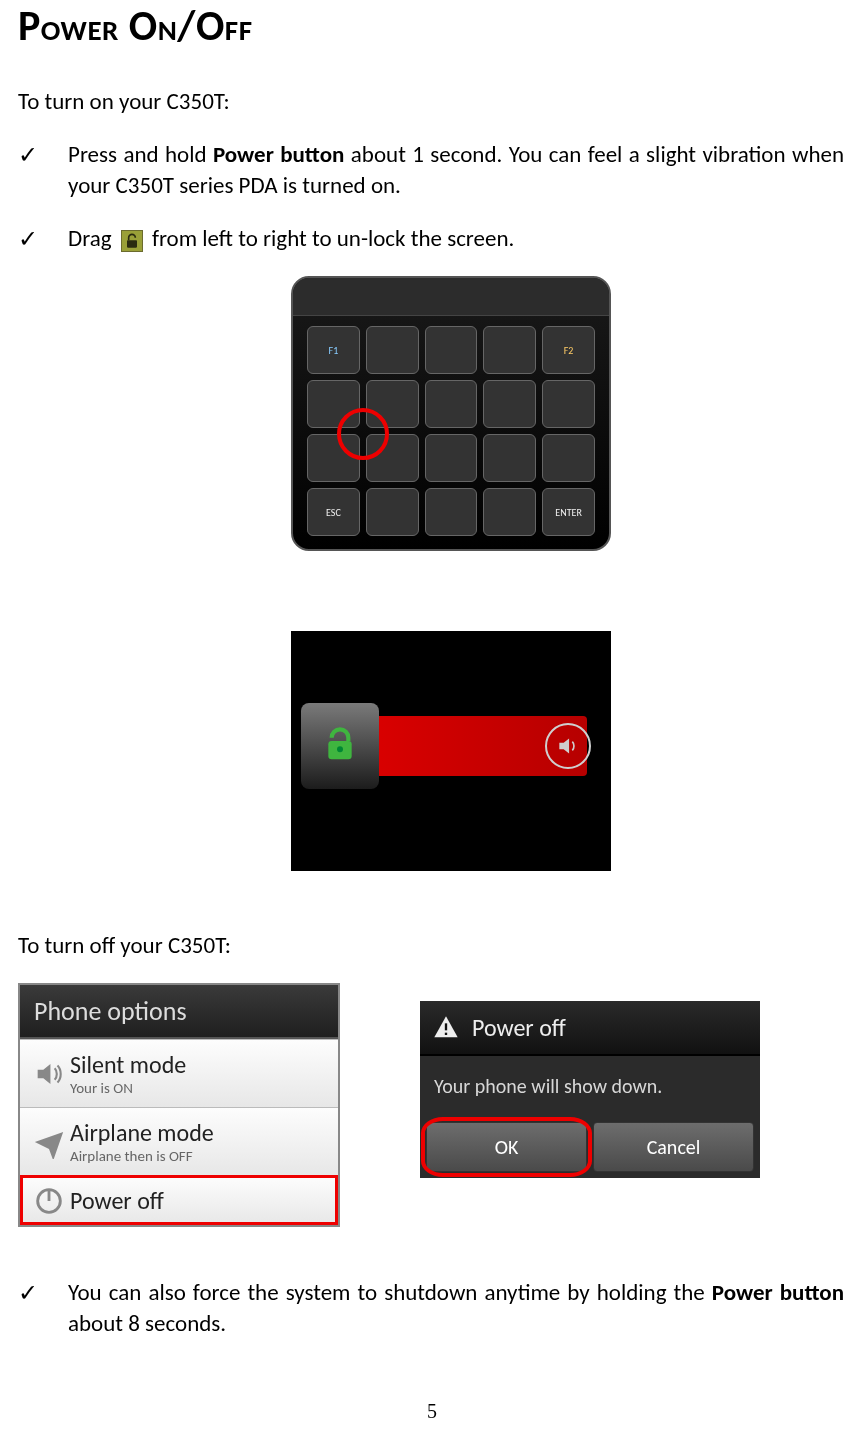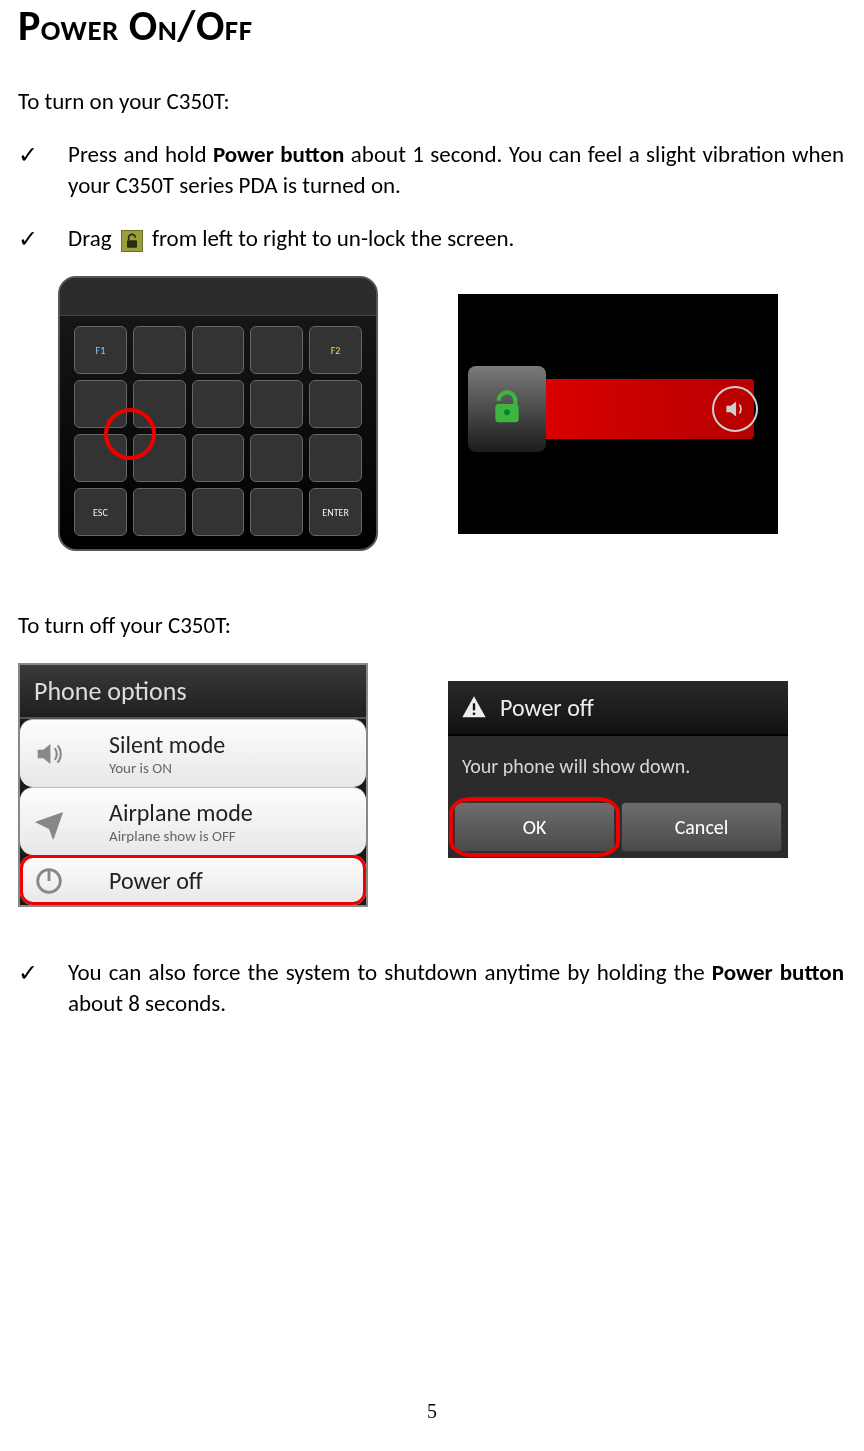--- a/index.html
+++ b/index.html
@@ -46,20 +46,21 @@
     margin: 0 4px;
   }
   .inline-icon svg { width: 100%; height: 100%; display: block; }
 
   .figure-row {
     display: flex;
     justify-content: flex-start;
     gap: 80px;
     margin: 20px 0 60px 40px;
     align-items: center;
+    flex-direction: column;
   }
   .figure-row2 {
     display: flex;
     justify-content: flex-start;
     gap: 80px;
     margin: 20px 0 50px 0;
     align-items: flex-start;
   }
 
   
@@ -133,37 +134,36 @@
     right: 20px; top: 92px;
     width: 46px; height: 46px;
     border: 2px solid #cfcfcf;
     border-radius: 50%;
     display:flex; align-items:center; justify-content:center;
   }
   .unlock-speaker svg { width: 26px; height: 26px; }
 
   
   .phone-options {
-    width: 350px;
+    width: 322px;
     background: #1a1a1a;
     border: 2px solid #888;
   }
   .po-title {
     background: linear-gradient(#3a3a3a,#1f1f1f);
     color: #ddd;
     font-size: 26px;
     padding: 10px 14px;
     border-bottom: 2px solid #555;
   }
   .po-item {
     background: linear-gradient(#fdfdfd,#e7e7e7);
-    padding: 10px 12px 10px 89px;
+    padding: 10px 12px 10px 50px;
     border-top: 1px solid #bbb;
     position: relative;
-    border-radius: 13px;
   }
   .po-item .big { font-size: 24px; color: #222; }
   .po-item .small { font-size: 15px; color: #666; }
   .po-icon {
     position: absolute; left: 12px; top: 50%; transform: translateY(-50%);
     width: 34px; height: 34px; color:#777;
   }
   .po-item.highlight {
     outline: 3px solid #e00;
     outline-offset: -3px;
@@ -312,21 +312,21 @@
           <path d="M16 8c2 2 2 6 0 8M18 6c3 3 3 9 0 12" fill="none" stroke="#888" stroke-width="1.5"></path>
         </svg>
       <div class="big">Silent mode</div>
       <div class="small">Your is ON</div>
     </div>
     <div class="po-item">
       <svg class="po-icon" viewBox="0 0 24 24">
           <path d="M2 12l20-7-7 20-3-8-10-5z" fill="#888"></path>
         </svg>
       <div class="big">Airplane mode</div>
-      <div class="small">Airplane show is OFF</div>
+      <div class="small">Airplane then is OFF</div>
     </div>
     <div class="po-item highlight">
       <svg class="po-icon" viewBox="0 0 24 24">
           <circle cx="12" cy="12" r="8" fill="none" stroke="#888" stroke-width="2"></circle>
           <line x1="12" y1="4" x2="12" y2="12" stroke="#888" stroke-width="2"></line>
         </svg>
       <div class="big">Power off</div>
     </div>
   </div>
 

